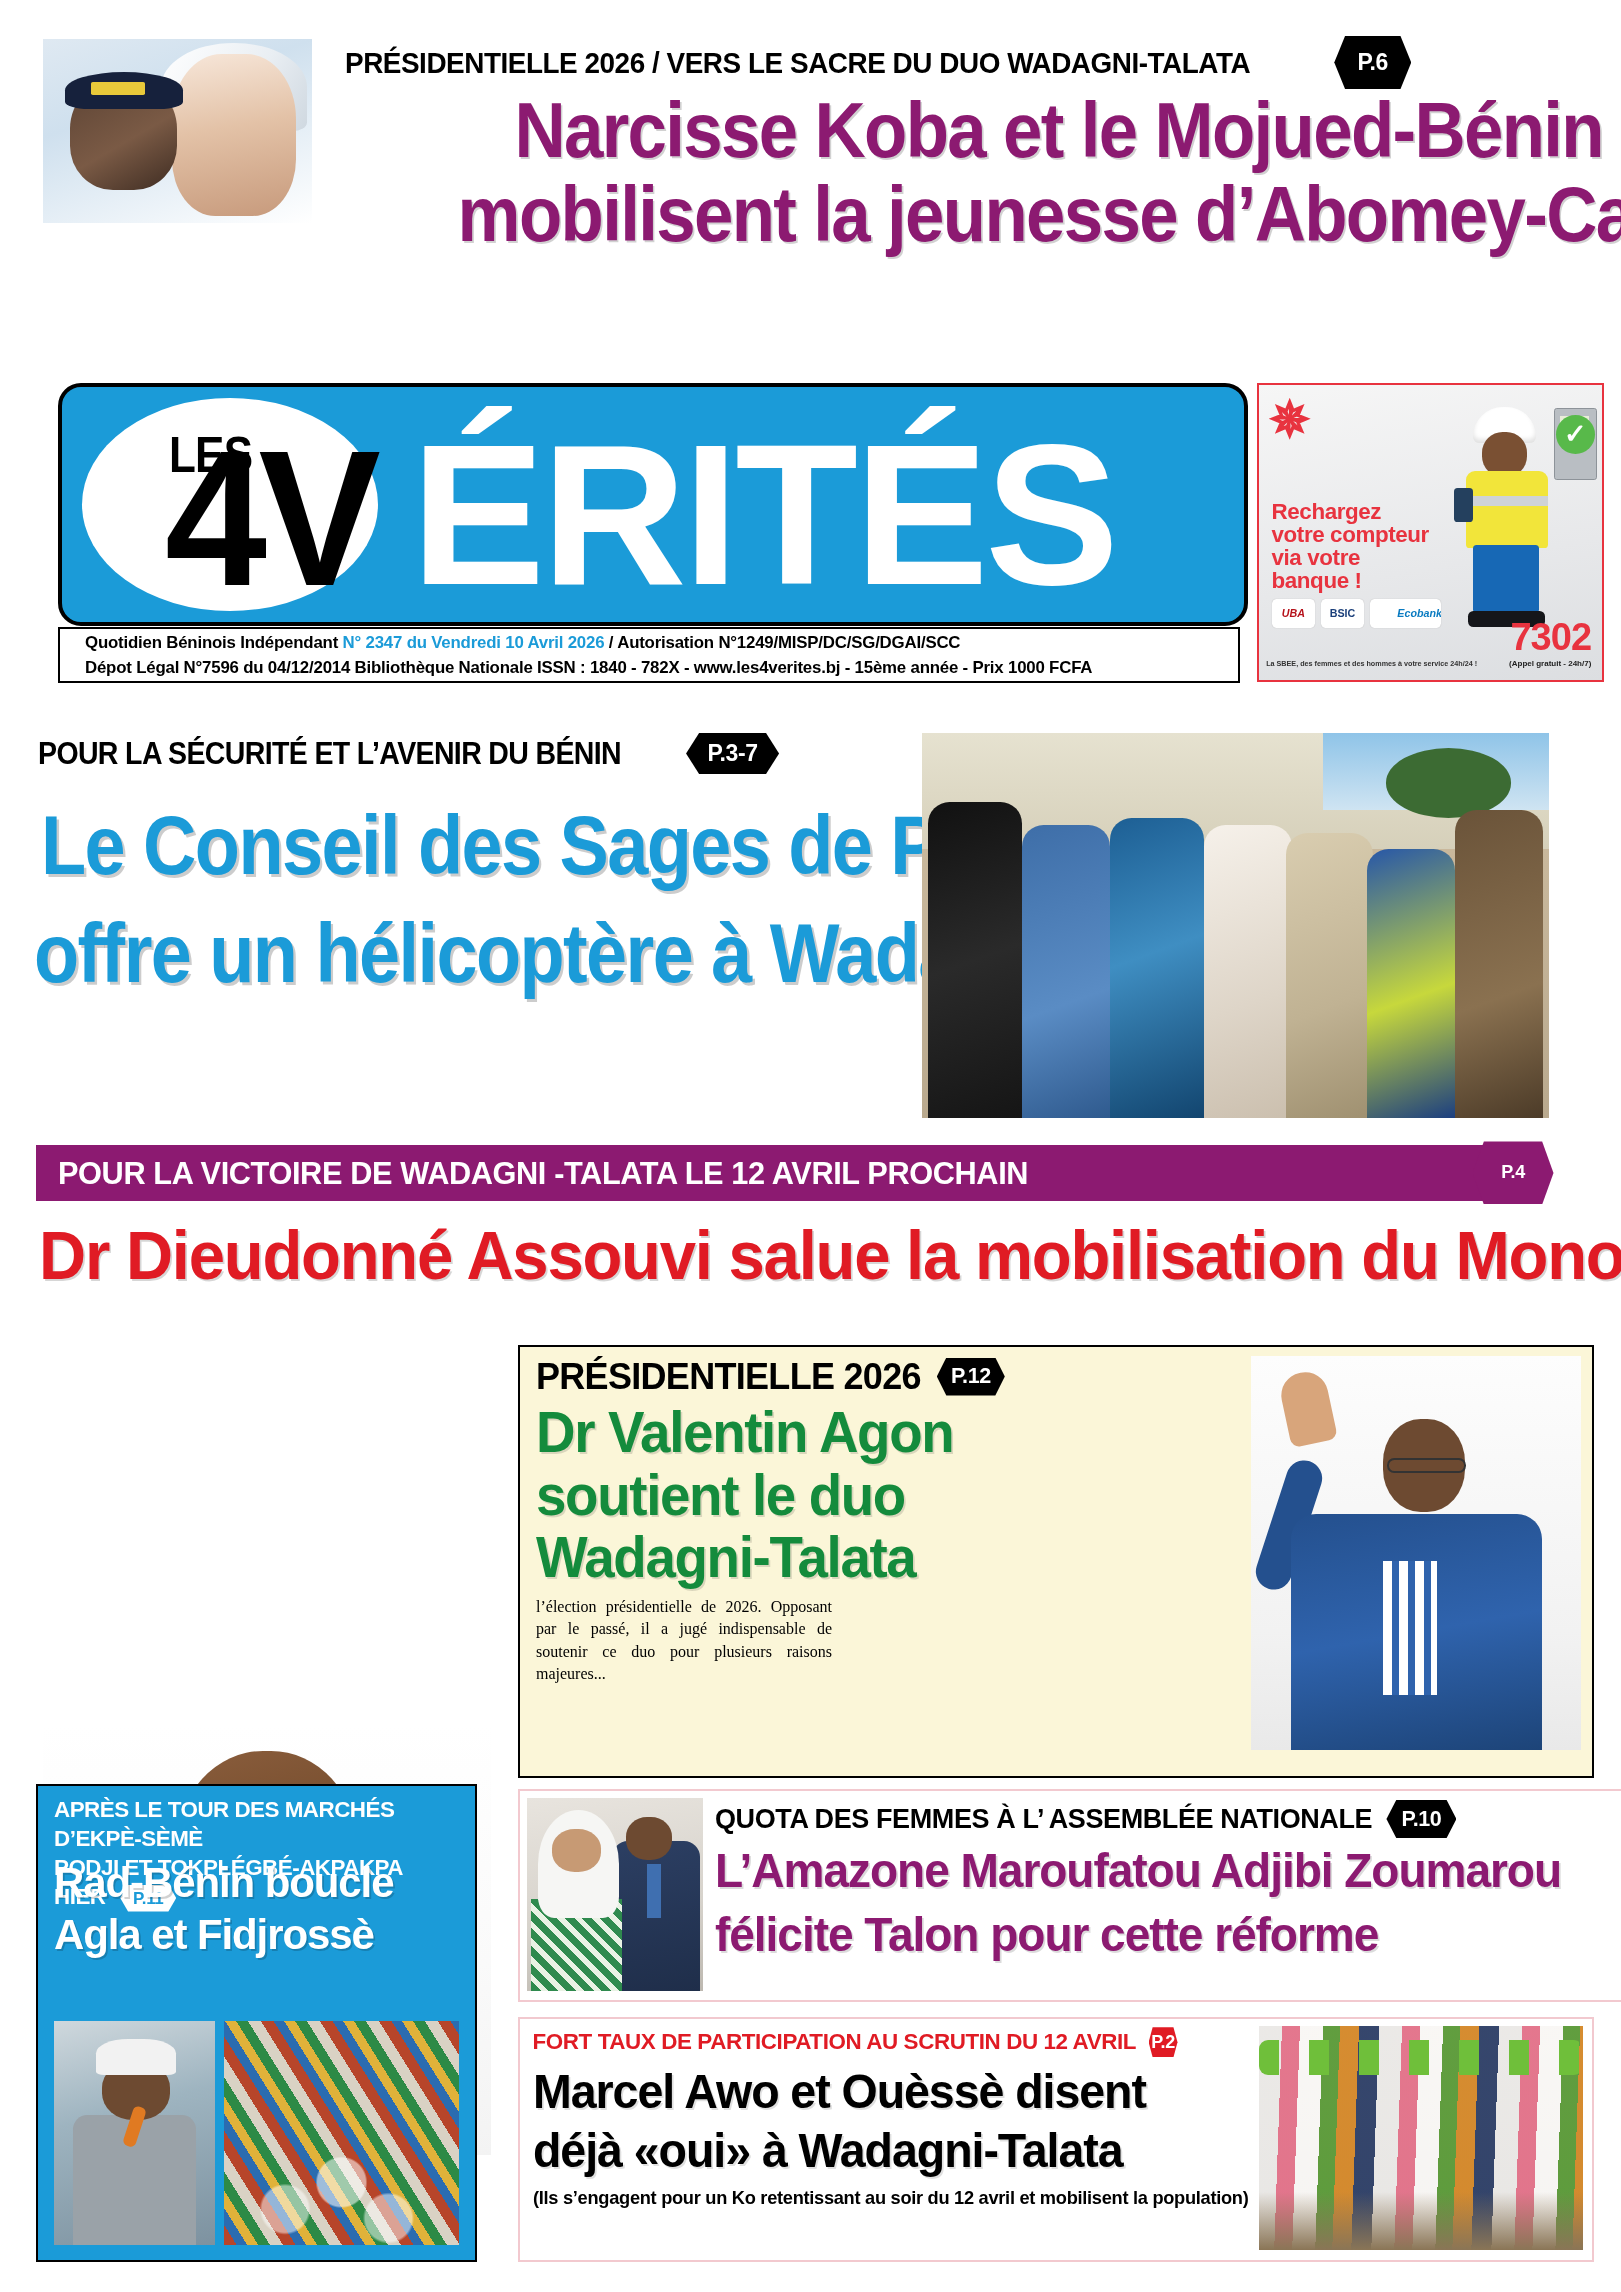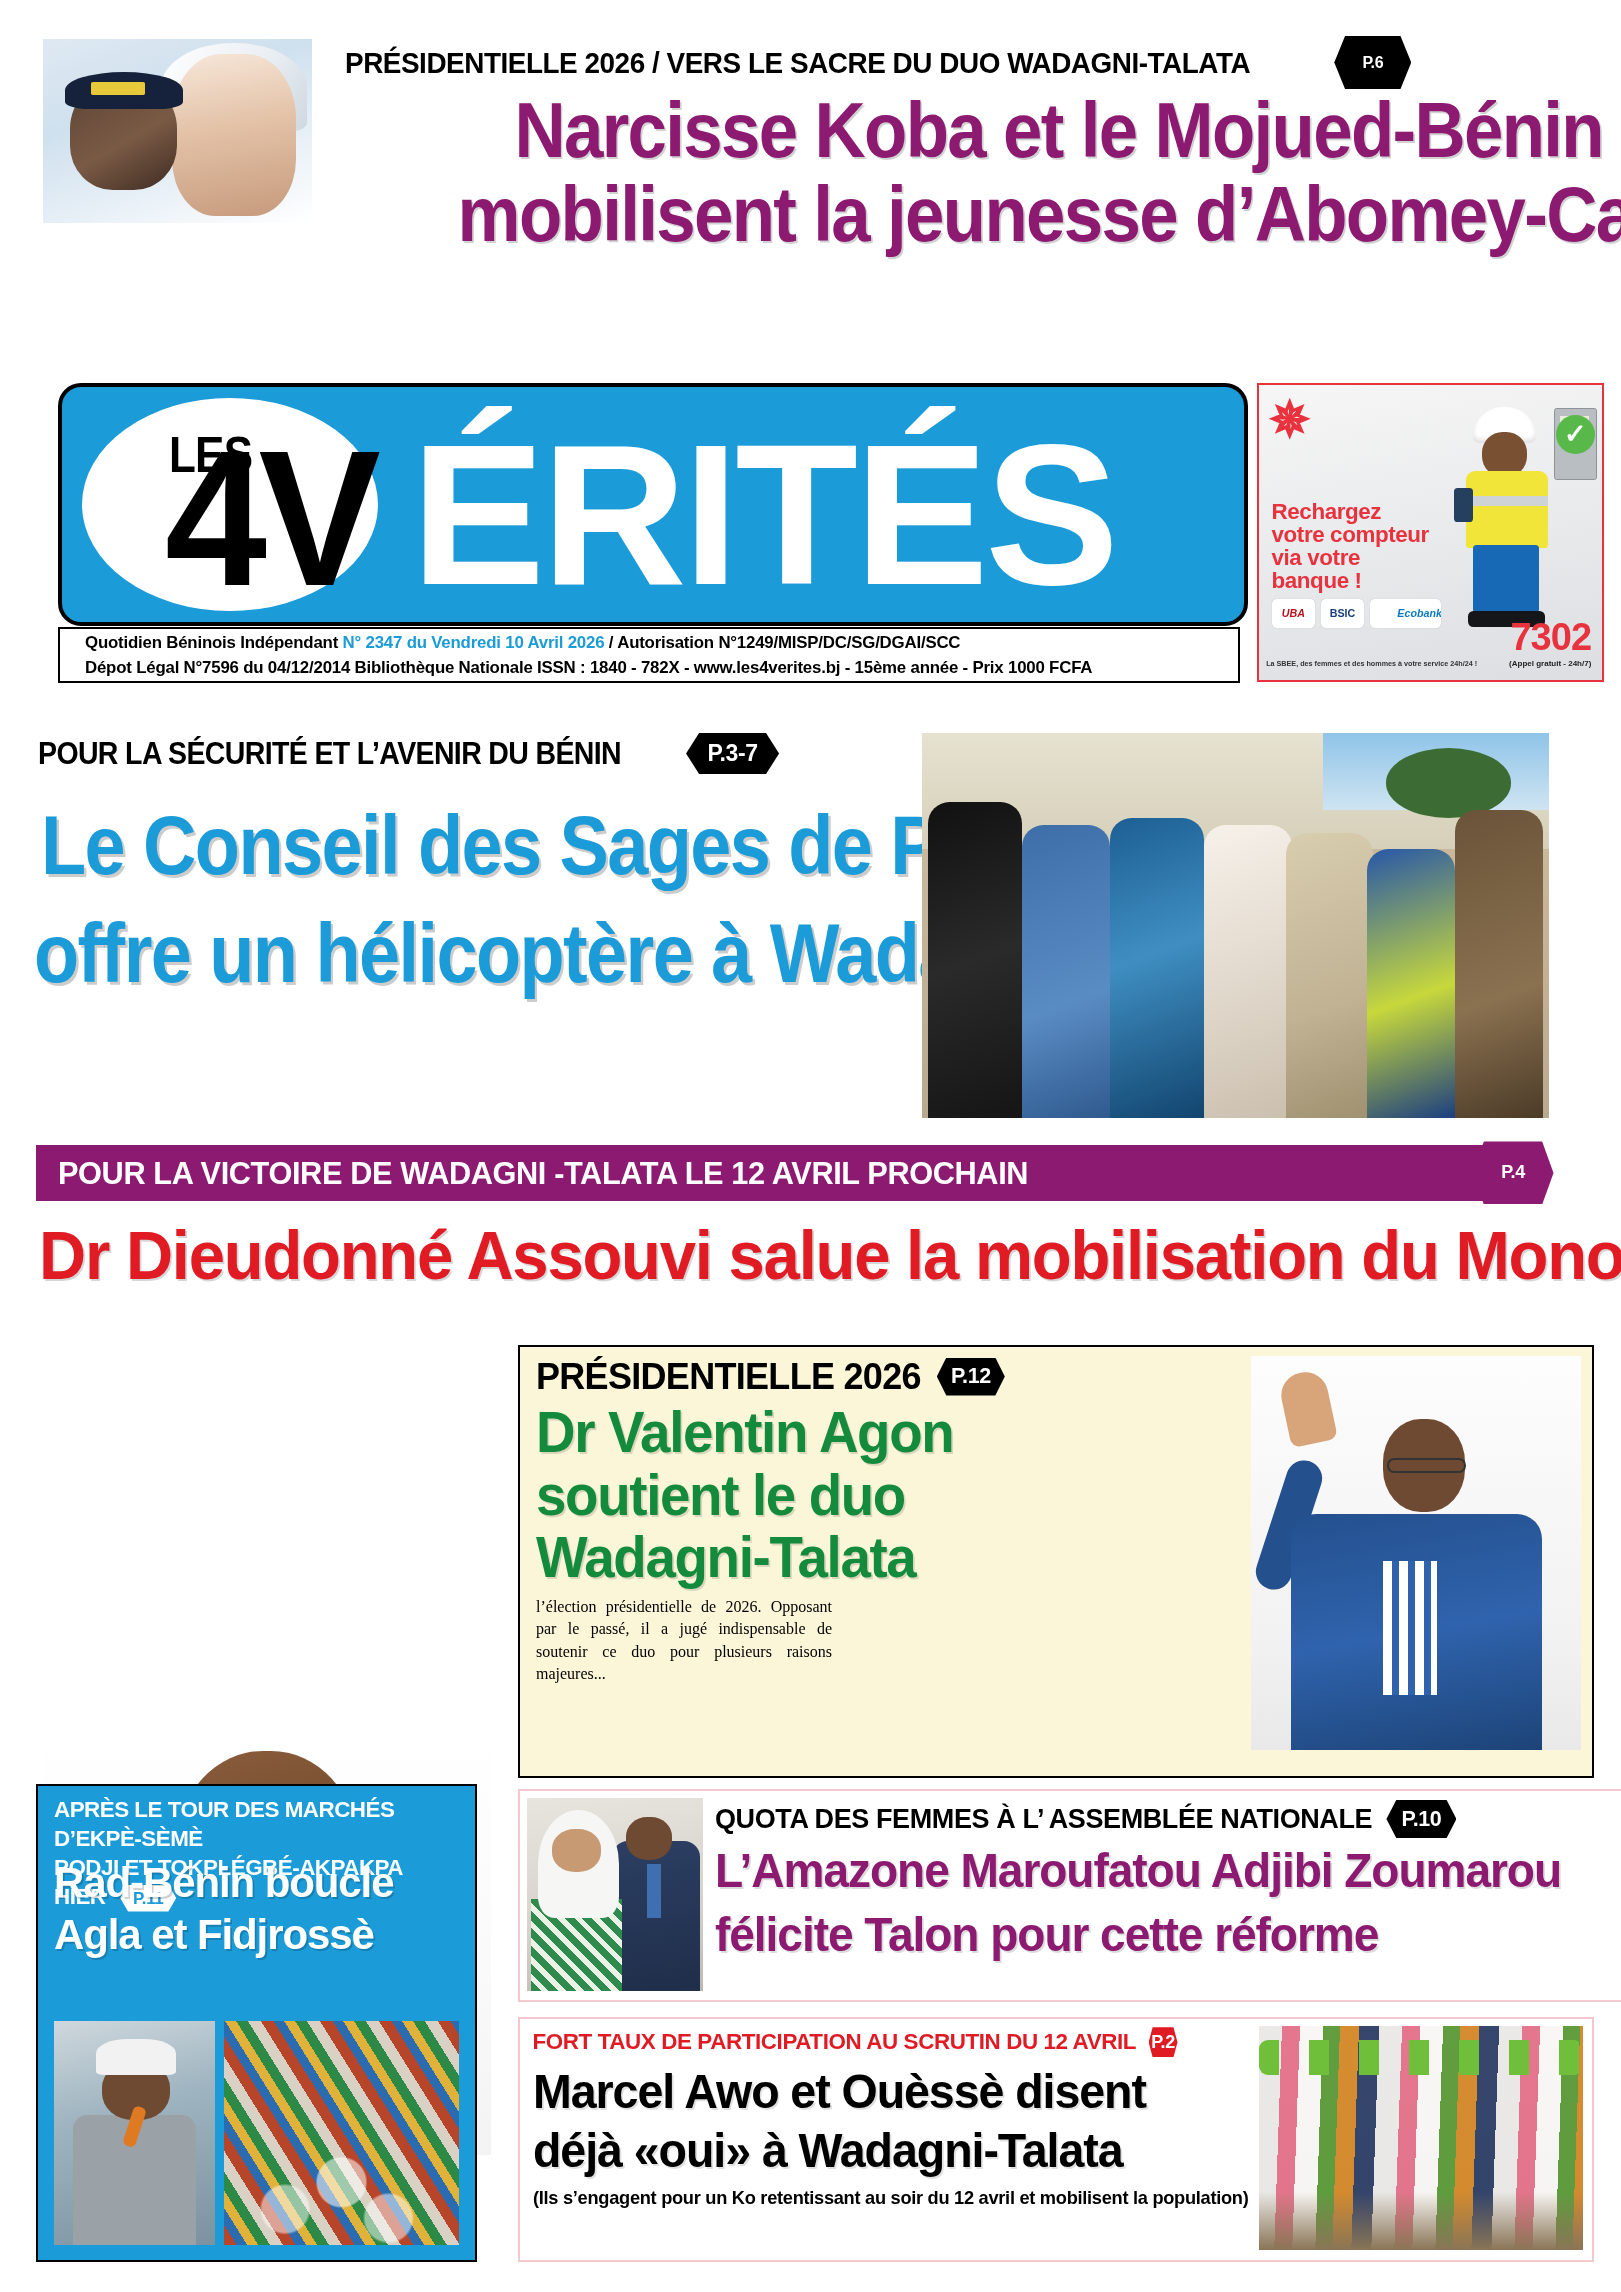--- a/index.html
+++ b/index.html
@@ -58,21 +58,21 @@
     border-radius:50% 50% 10% 10%;
   }
   #teaser-kicker{
     left:345px;top:41px;width:1164px;height:43px;
     display:flex;align-items:center;gap:16px;
   }
   #teaser-kicker .kick-text{
     font-size:30px;font-weight:bold;letter-spacing:-0.5px;white-space:nowrap;
     transform:scaleX(0.93);transform-origin:left center;
   }
-  #teaser-kicker .hexbadge{width:77px;height:53px;font-size:16px;}
+  #teaser-kicker .hexbadge{width:77px;height:53px;font-size:23px;}
   .teaser-line{
     color:#8c1a71;font-weight:bold;white-space:nowrap;
     text-shadow:1.8px 1.8px 0 rgba(0,0,0,.18);
     font-size:77px;letter-spacing:-1.8px;
     transform:scaleX(0.92);transform-origin:right center;
   }
   #teaser-l1{left:358px;top:86px;width:1245px;text-align:right;}
   #teaser-l2{left:358px;top:170px;width:1245px;text-align:right;}
 
   

